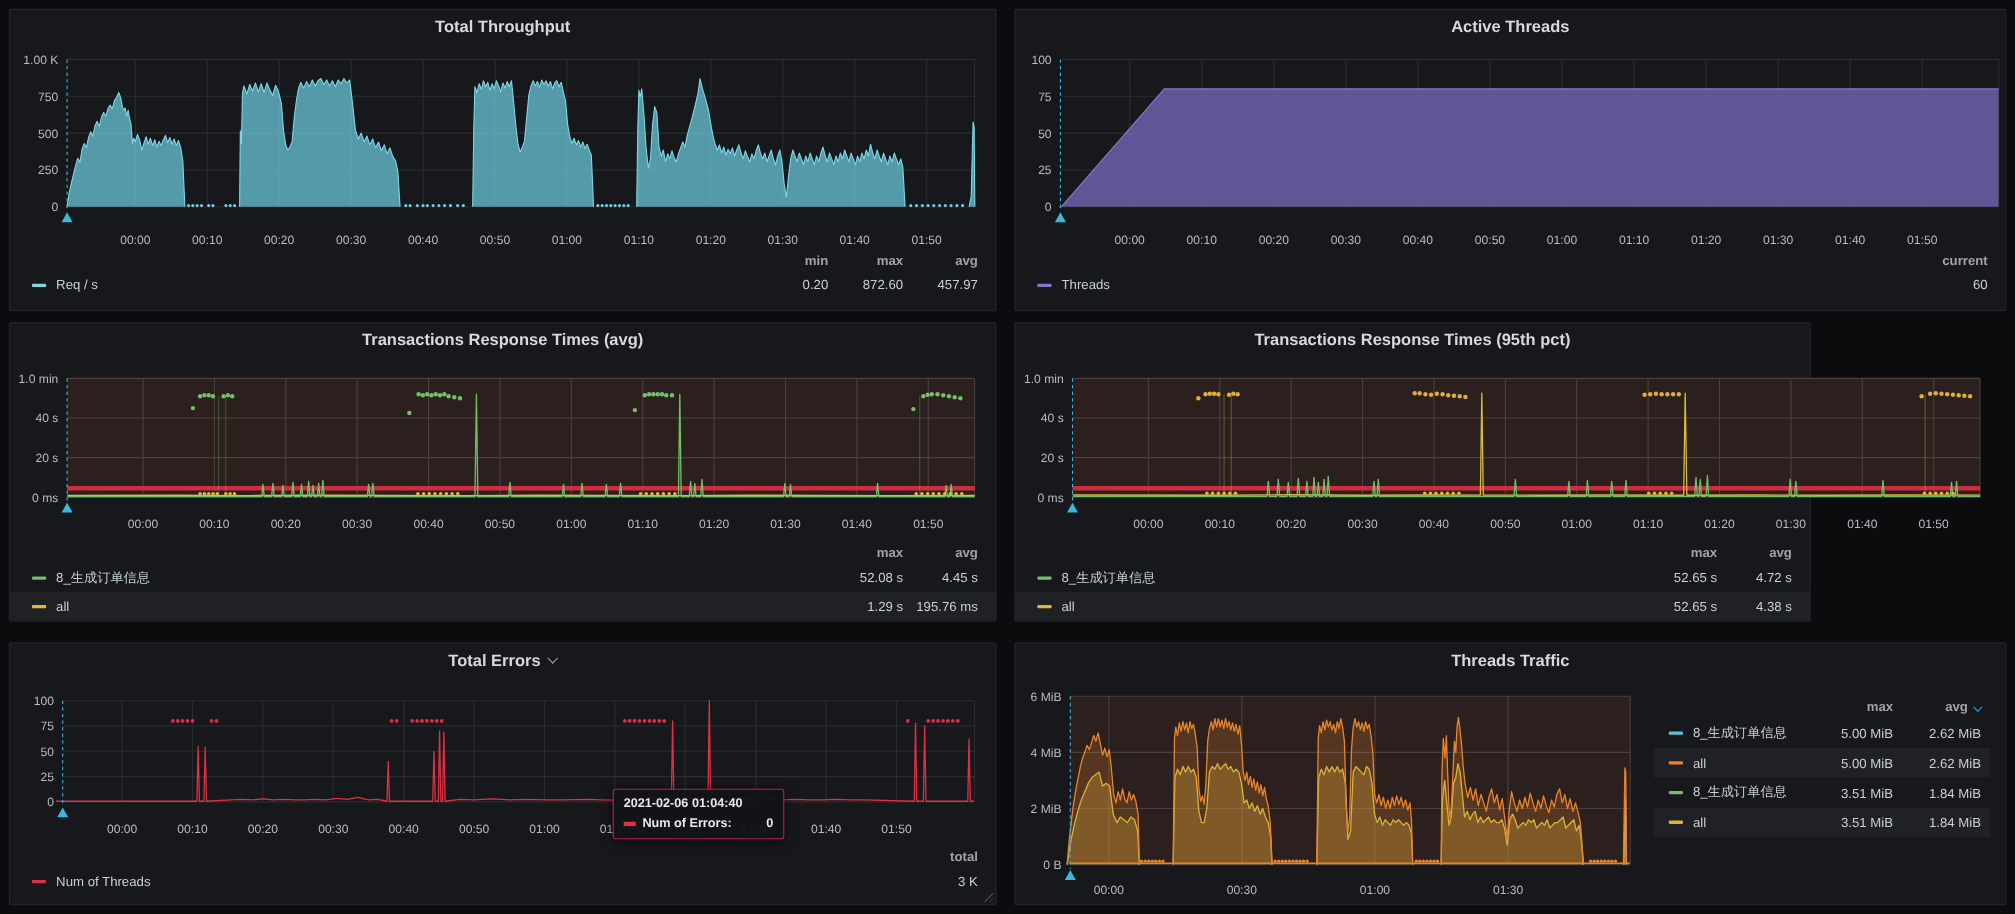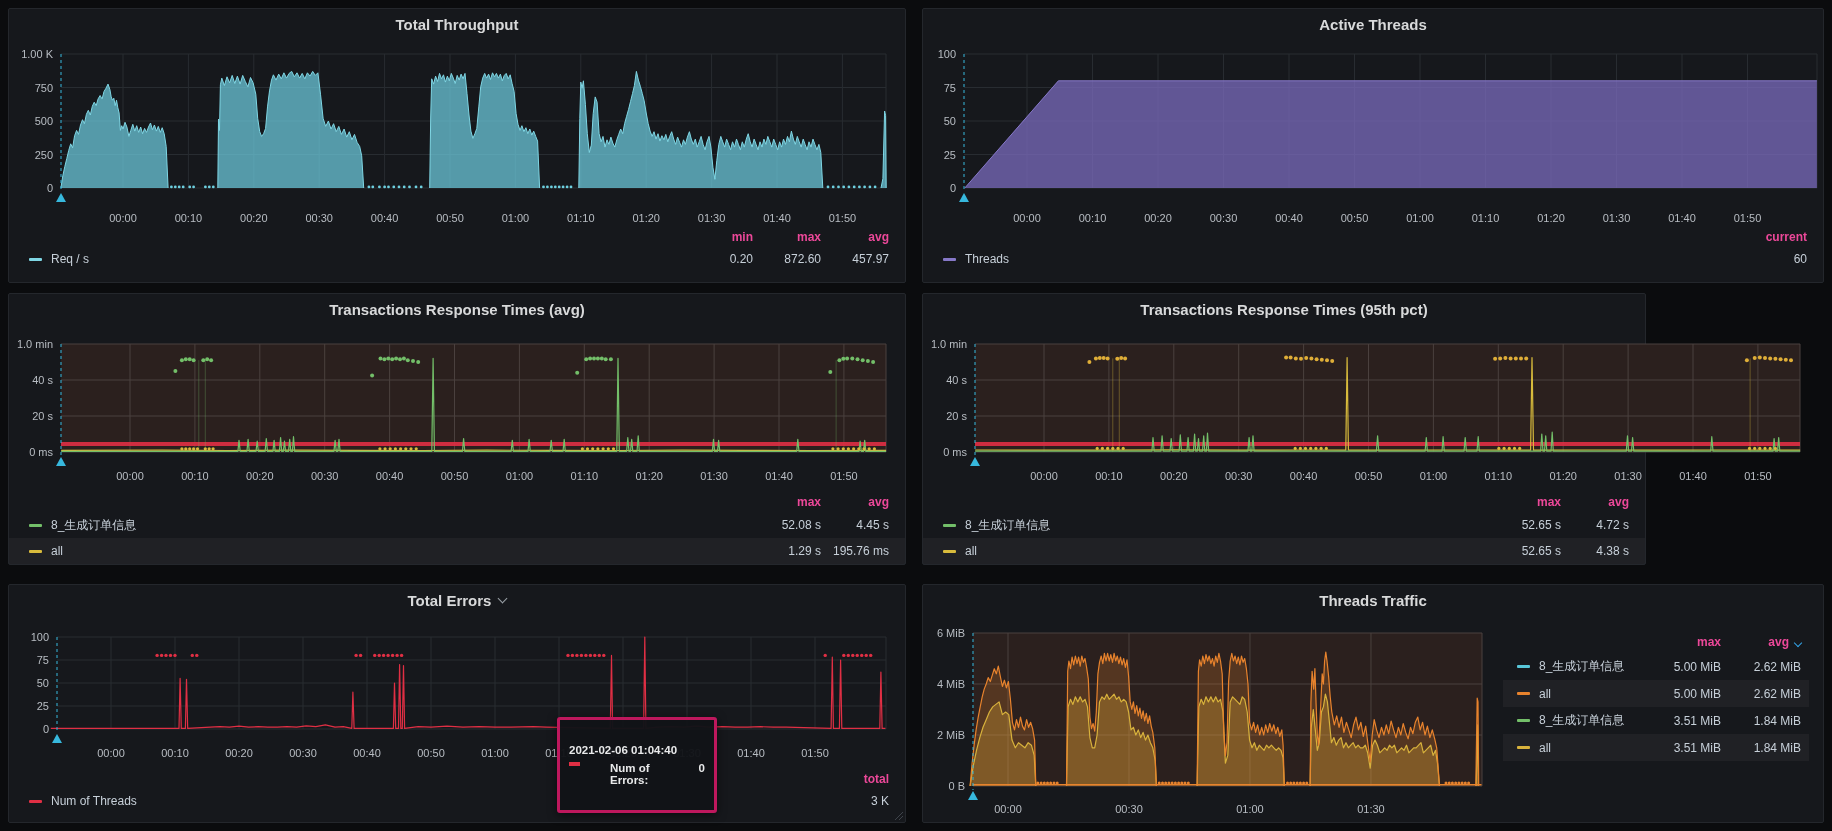--- a/index.html
+++ b/index.html
@@ -10,34 +10,34 @@
                font-size:15px;font-weight:600;color:#d8d9da;cursor:pointer;z-index:3;}
   .caret{display:inline-block;width:6px;height:6px;border-right:1.6px solid #9aa0a6;border-bottom:1.6px solid #9aa0a6;
          transform:rotate(45deg);margin-left:8px;margin-top:-4px;}
   .caret-blue{border-color:#33a2e5;width:5px;height:5px;margin-left:6px;margin-top:-2px;}
   svg.chart{position:absolute;left:0;top:0;z-index:1;}
   svg.chart text.tick{fill:#b8bdc3;font-size:11px;font-family:"Liberation Sans","DejaVu Sans",sans-serif;}
   .legend{position:absolute;left:0;right:0;font-size:12px;color:#c7d0d9;z-index:2;}
   .lrow{display:flex;align-items:center;height:24px;padding:0 16px 0 20px;}
   .lrow.tall{height:26px;}
   .lhead{height:20px;}
-  .lhead .lstat{color:#ec4899;font-weight:700;}
+  .lhead .lstat{color:#a3a3a3;font-weight:700;}
   .lname{flex:1;display:flex;align-items:center;min-width:0;}
   .lstat{width:68px;text-align:right;flex:none;}
   .mk{display:inline-block;width:13px;height:3px;border-radius:1px;margin-right:9px;flex:none;}
   .sname{cursor:pointer;}
   .striped{background:rgba(255,255,255,0.045);}
   .legend-net{left:580px;width:306px;right:auto;}
   .legend-net .lrow{padding:0 8px 0 14px;height:27px;}
   .legend-net .lstat{width:80px;}
   .legend-net .lhead{height:22px;}
   .tooltip{position:absolute;left:548px;top:132px;width:136px;background:rgba(18,20,24,0.97);
-           border:3px solid #be185d;border-radius:3px;padding:24px 9px;z-index:6;
+           border:1px solid #be185d;border-radius:3px;padding:7px 9px;z-index:6;
            box-shadow:0 2px 10px rgba(0,0,0,0.55);font-size:11.5px;font-weight:700;color:#e8e9ea;}
-  .tt-row{display:flex;margin-top:6px;gap:24px;}
+  .tt-row{display:flex;align-items:center;margin-top:6px;}
   .tt-mk{display:inline-block;width:11px;height:4px;background:#e02f44;margin-right:6px;flex:none;}
   .tt-val{margin-left:auto;}
   .rhandle{position:absolute;right:2px;bottom:2px;width:10px;height:10px;z-index:4;cursor:nwse-resize;
            background:repeating-linear-gradient(135deg,transparent 0 2px,#3e434a 2px 3px);
            clip-path:polygon(100% 0,100% 100%,0 100%);}
 </style>
 </head>
 <body>
 
 <div class="stage">

